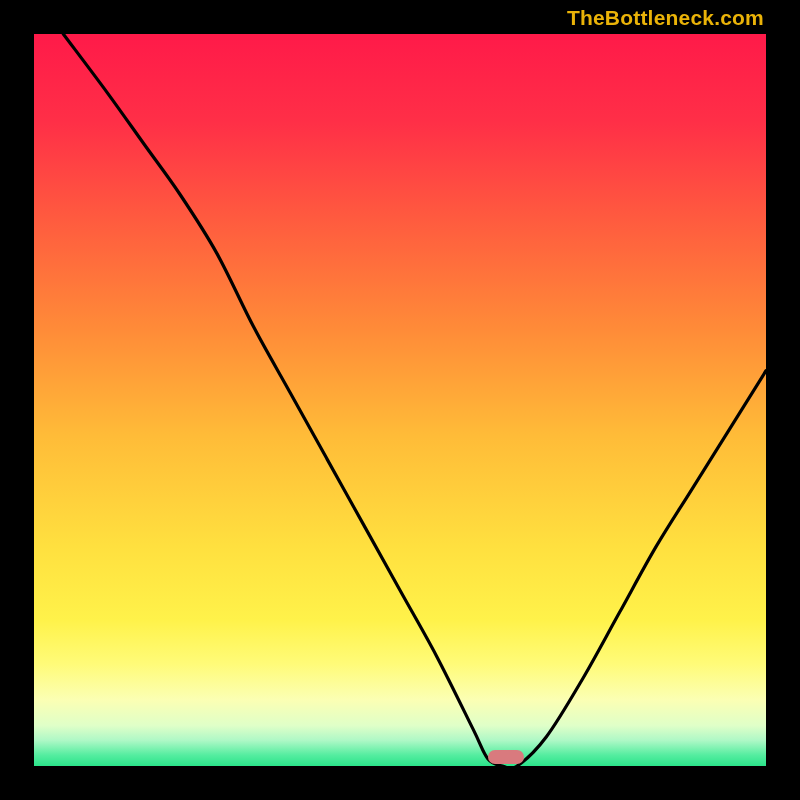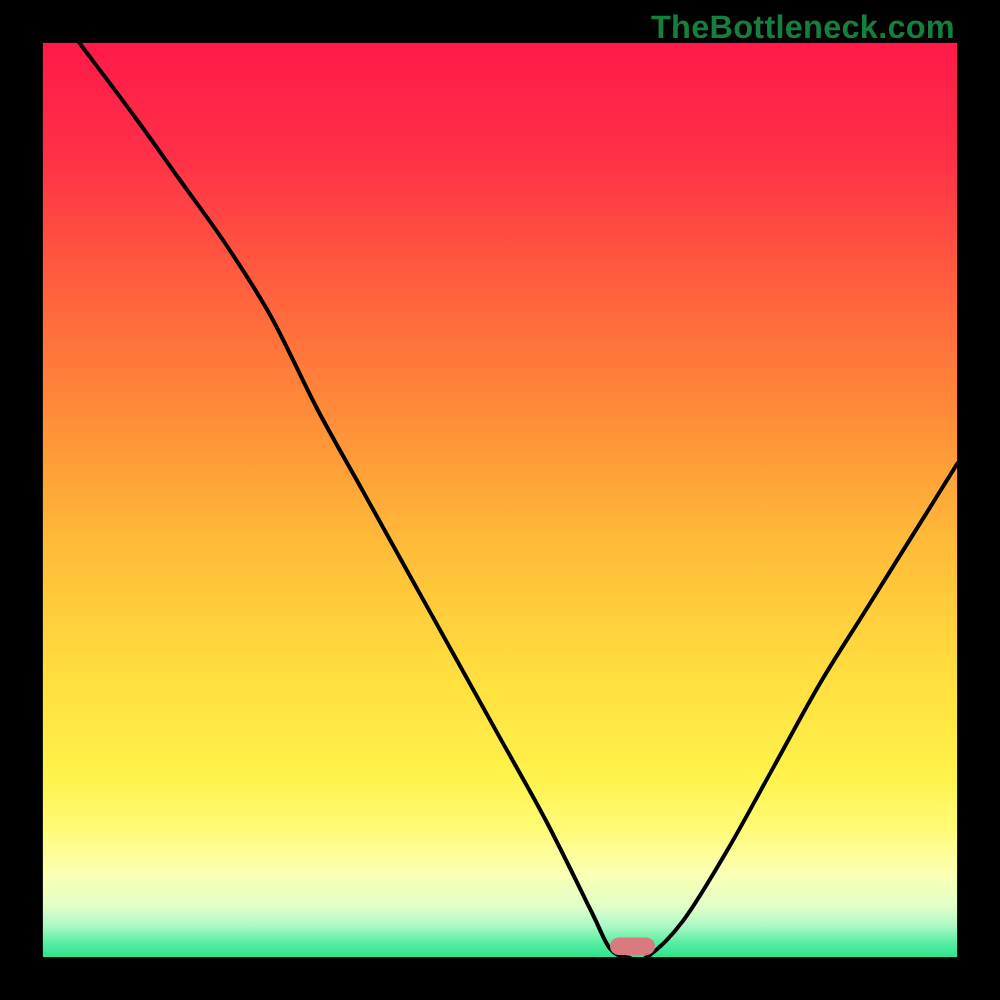--- a/index.html
+++ b/index.html
@@ -29,23 +29,23 @@
     left: 0;
     top: 0;
     width: 100%;
     height: 100%;
   }
   .watermark {
     position: absolute;
     top: 6px;
     right: 36px;
     font-family: Arial, Helvetica, sans-serif;
-    font-size: 26px;
+    font-size: 21px;
     font-weight: 600;
-    color: #15803d;
+    color: #eab308;
     letter-spacing: 0.2px;
   }
   .curve {
     position: absolute;
     left: 0;
     top: 0;
     width: 100%;
     height: 100%;
   }
   .minimum-marker {

